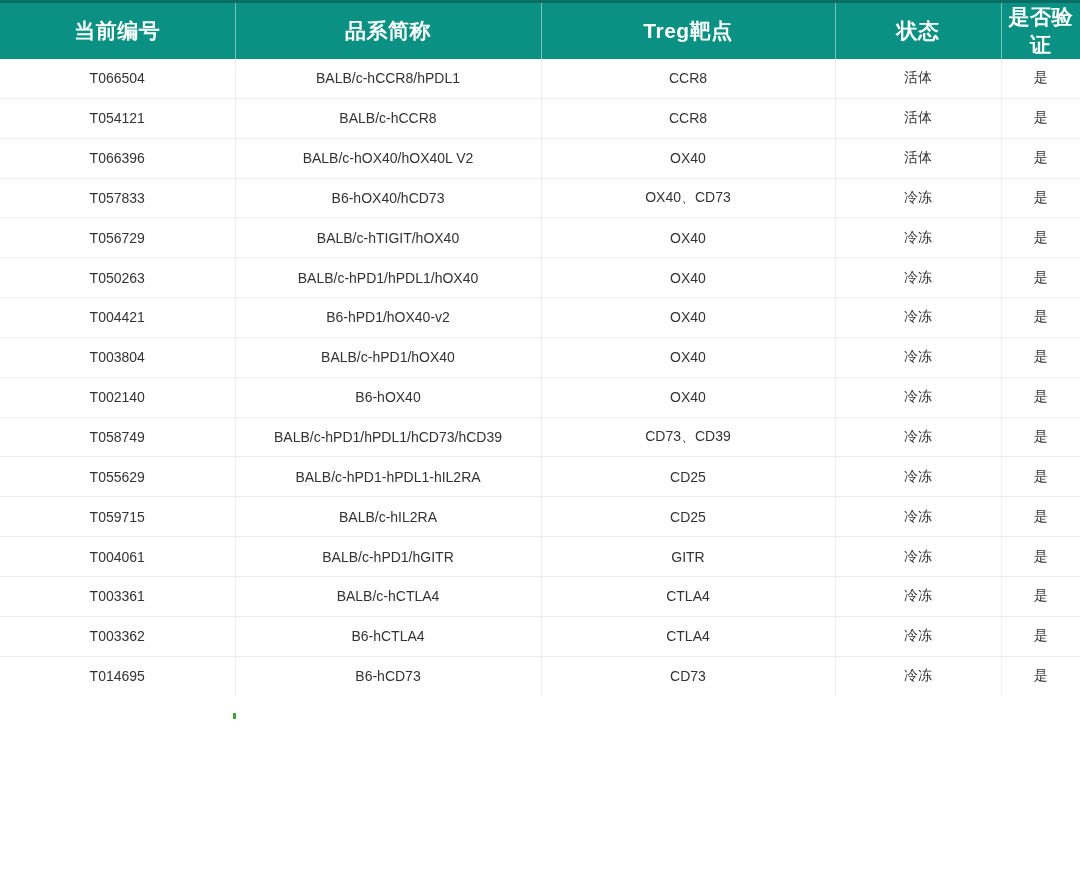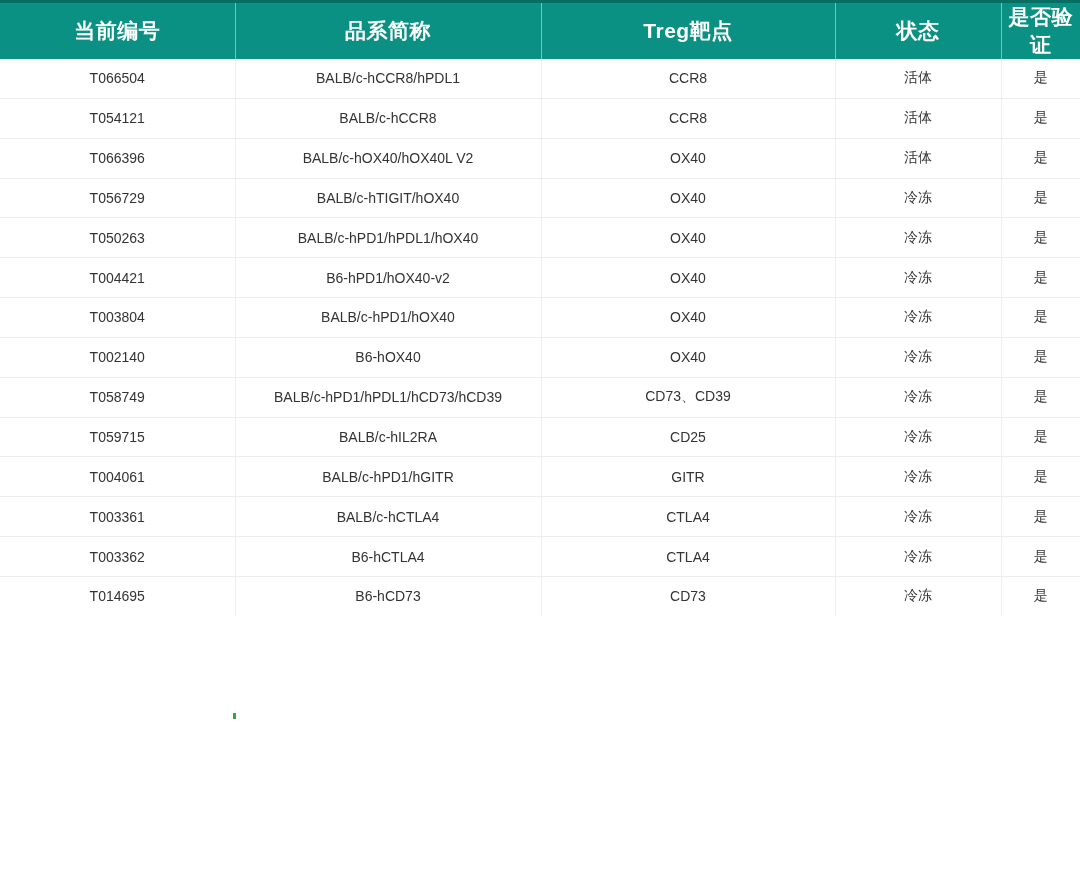--- a/index.html
+++ b/index.html
@@ -97,20 +97,27 @@
         <td>是</td>
       </tr>
       <tr>
         <td>T066396</td>
         <td>BALB/c-hOX40/hOX40L V2</td>
         <td>OX40</td>
         <td>活体</td>
         <td>是</td>
       </tr>
       <tr>
+        <td>T057833</td>
+        <td>B6-hOX40/hCD73</td>
+        <td>OX40、CD73</td>
+        <td>冷冻</td>
+        <td>是</td>
+      </tr>
+      <tr>
         <td>T056729</td>
         <td>BALB/c-hTIGIT/hOX40</td>
         <td>OX40</td>
         <td>冷冻</td>
         <td>是</td>
       </tr>
       <tr>
         <td>T050263</td>
         <td>BALB/c-hPD1/hPDL1/hOX40</td>
         <td>OX40</td>
@@ -135,20 +142,27 @@
         <td>T002140</td>
         <td>B6-hOX40</td>
         <td>OX40</td>
         <td>冷冻</td>
         <td>是</td>
       </tr>
       <tr>
         <td>T058749</td>
         <td>BALB/c-hPD1/hPDL1/hCD73/hCD39</td>
         <td>CD73、CD39</td>
+        <td>冷冻</td>
+        <td>是</td>
+      </tr>
+      <tr>
+        <td>T055629</td>
+        <td>BALB/c-hPD1-hPDL1-hIL2RA</td>
+        <td>CD25</td>
         <td>冷冻</td>
         <td>是</td>
       </tr>
       <tr>
         <td>T059715</td>
         <td>BALB/c-hIL2RA</td>
         <td>CD25</td>
         <td>冷冻</td>
         <td>是</td>
       </tr>

